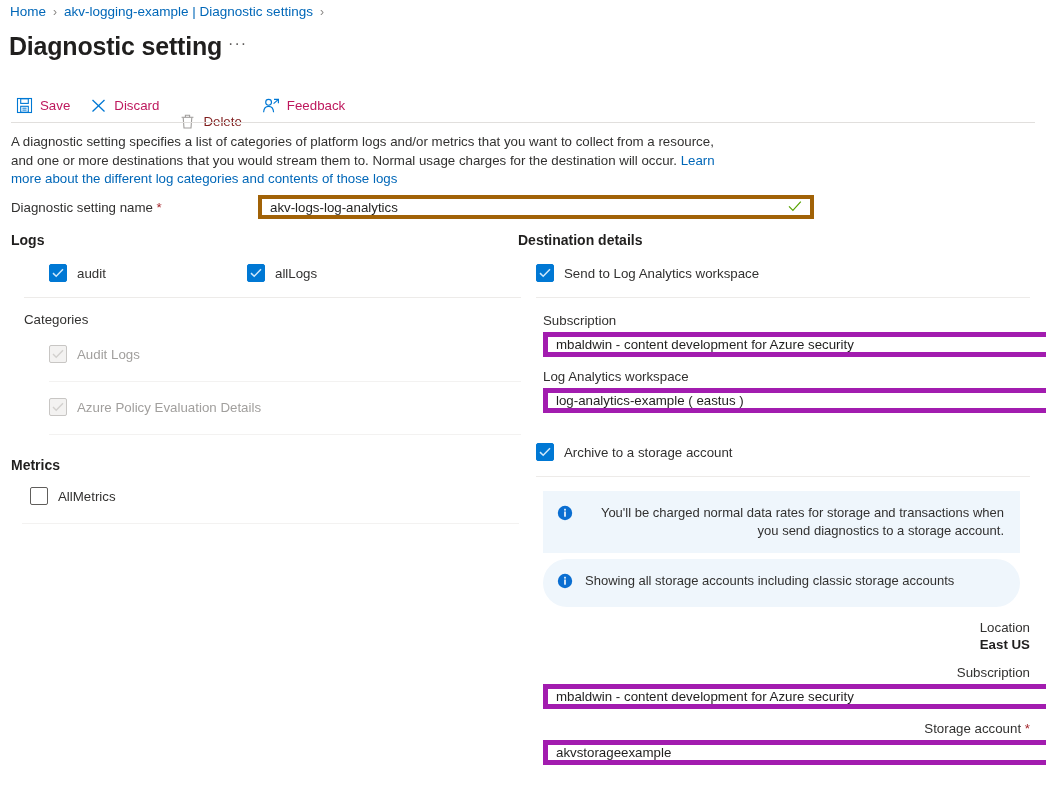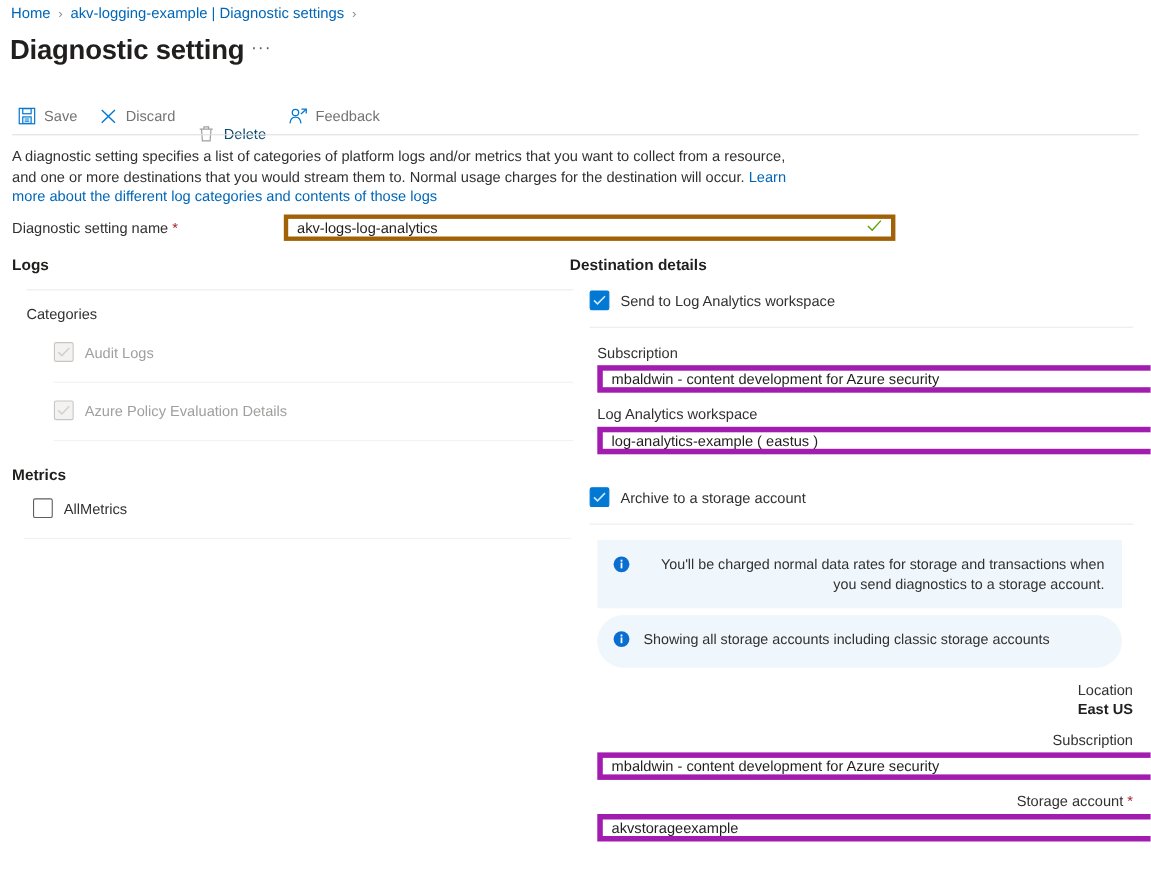--- a/index.html
+++ b/index.html
@@ -43,24 +43,24 @@
 
   
   .cmdbar {
     position: absolute; left: 14px; top: 92px;
     display: flex; align-items: center; gap: 0;
     height: 26px;
   }
   .cmd {
     display: flex; align-items: center; gap: 7px;
     padding: 2px 10px 2px 2px; margin-right: 8px;
-    font-size: 13.3px; color: #737373; cursor: pointer;
+    font-size: 13.3px; color: #be185d; cursor: pointer;
     white-space: nowrap;
   }
-  .cmd.disabled { color: #0c4a6e; cursor: default; margin-top: 32px; }
+  .cmd.disabled { color: #7f1d1d; cursor: default; margin-top: 32px; }
   .cmd svg { display: block; }
   .cmdbar-rule {
     position: absolute; left: 11px; top: 122px;
     width: 1024px; height: 1px; background: #e1dfdd;
   }
 
   
   .desc {
     position: absolute; left: 11px; top: 133px;
     width: 712px;
@@ -244,20 +244,38 @@
       </span>
     </div>
   </div>
 
   <div class="col-left">
 
     <div class="sec-head">Logs</div>
 
     <div style="padding-left:13px;">
 
+      <div class="grid2" style="margin-top:16px; padding-left:25px;">
+        <div class="cbrow">
+          <span class="cb checked">
+            <svg width="12" height="10" viewBox="0 0 12 10">
+                <polyline points="1,5.1 4.2,8.3 11,1.3" fill="none" stroke="#cfe8fb" stroke-width="1.5"></polyline>
+              </svg>
+          </span>
+          <span>audit</span>
+        </div>
+        <div class="cbrow">
+          <span class="cb checked">
+            <svg width="12" height="10" viewBox="0 0 12 10">
+                <polyline points="1,5.1 4.2,8.3 11,1.3" fill="none" stroke="#cfe8fb" stroke-width="1.5"></polyline>
+              </svg>
+          </span>
+          <span>allLogs</span>
+        </div>
+      </div>
 
       <div class="hr" style="margin:15px 0 0 0; width:497px;"></div>
 
       <div style="margin-top:14px;" class="sub-head">Categories</div>
 
       <div style="margin-top:18px; padding-left:25px;">
         <div class="cbrow muted">
           <span class="cb disabled">
             <svg width="12" height="10" viewBox="0 0 12 10">
                 <polyline points="1,5.1 4.2,8.3 11,1.3" fill="none" stroke="#d2d0ce" stroke-width="1.4"></polyline>

